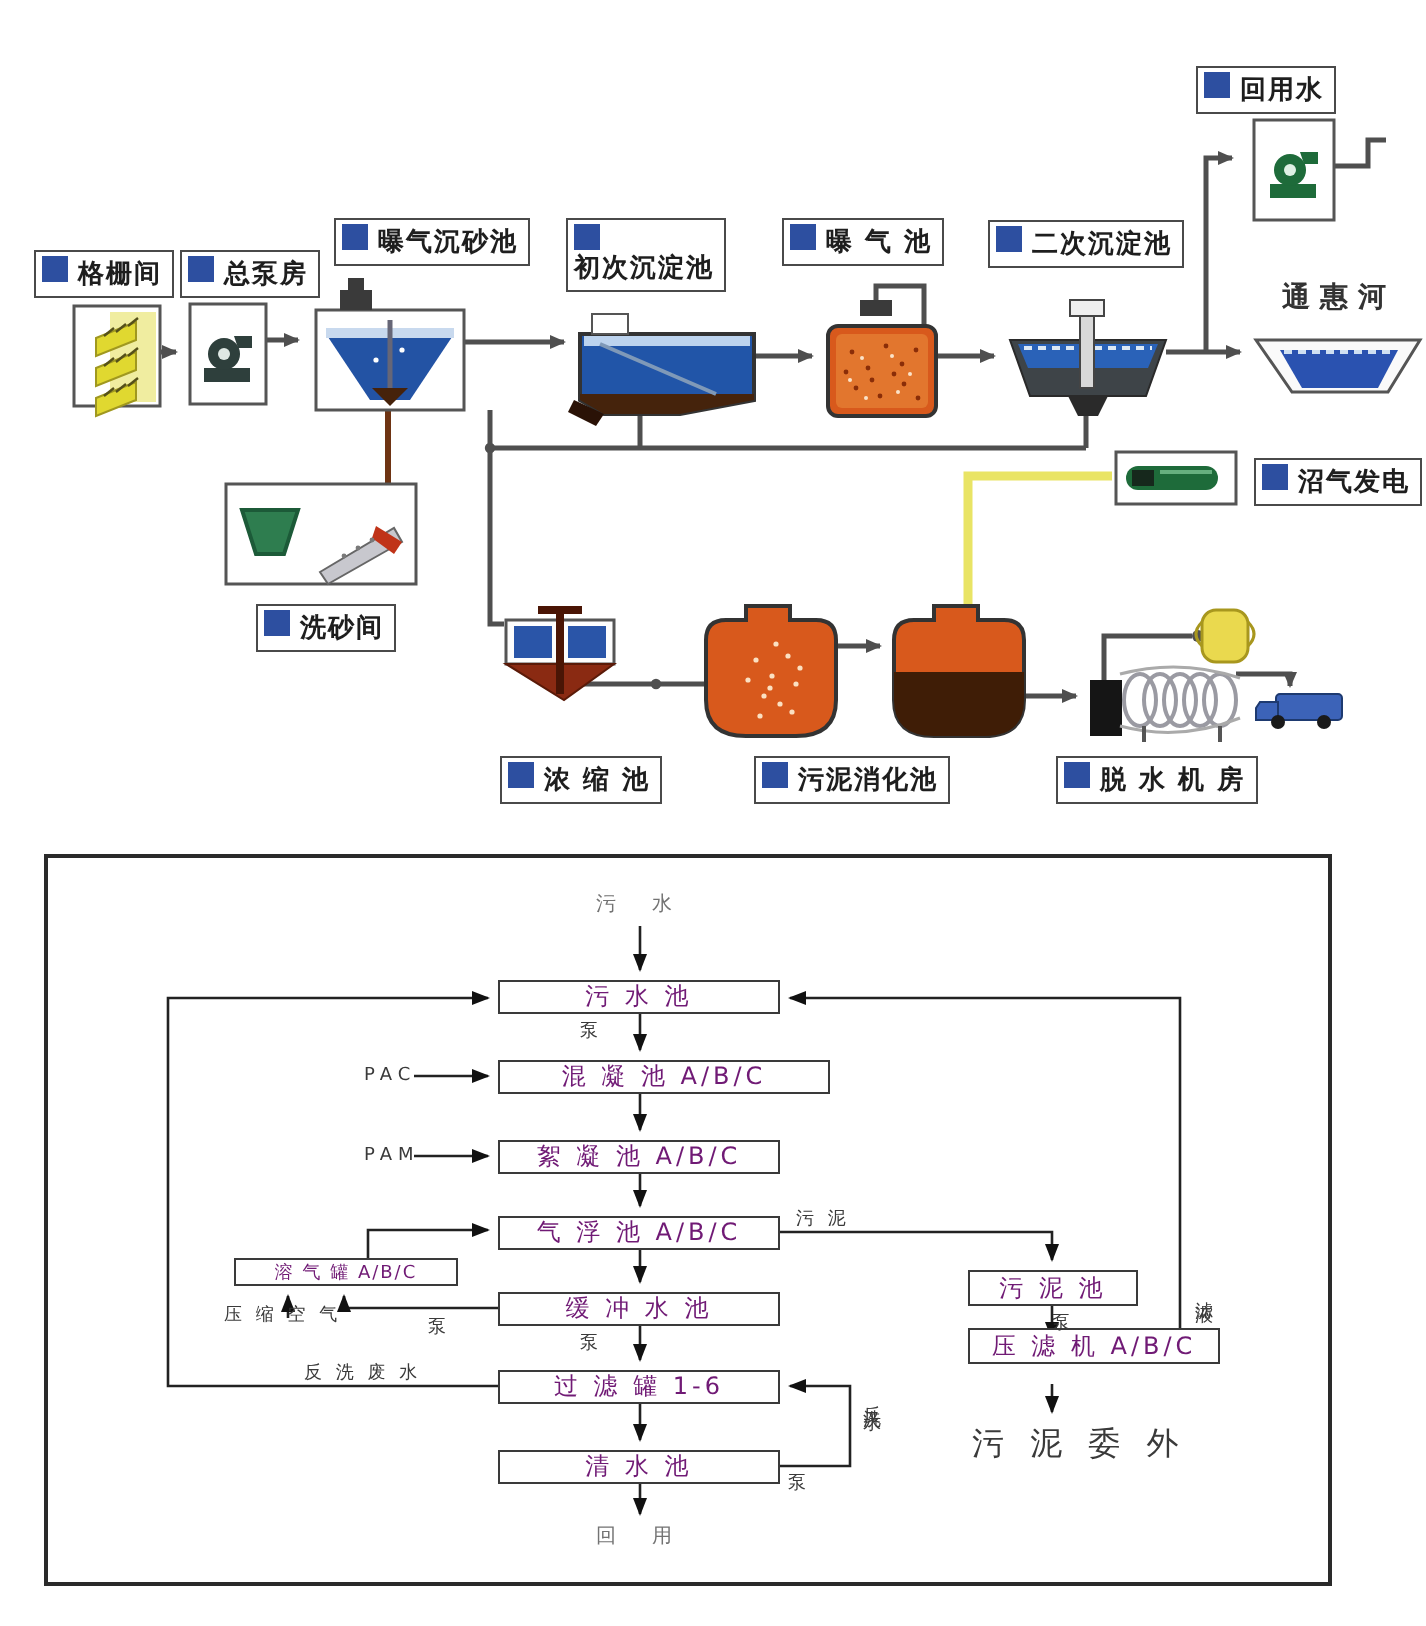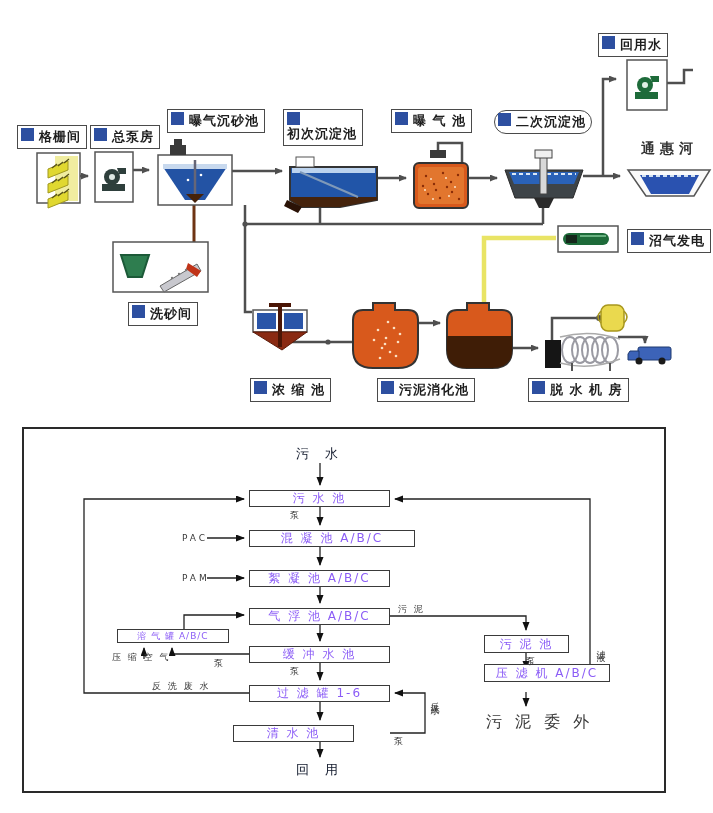--- a/index.html
+++ b/index.html
@@ -10,27 +10,27 @@
   .plabel{position:absolute;display:flex;align-items:flex-start;background:#fff;
           border:1px solid #4a4a4a;padding:2px 5px 2px 3px;white-space:nowrap;
           font-weight:bold;font-size:13px;color:#1e1e1e;letter-spacing:1px;box-sizing:border-box;}
   .plabel .sq{width:13px;height:13px;background:#2d4fa0;margin-right:5px;flex:0 0 auto;}
   .river-name{position:absolute;font-weight:bold;font-size:14px;letter-spacing:5px;color:#333;}
   
   .fc{position:absolute;left:22px;top:427px;width:644px;height:366px;
       border:2px solid #2a2a2a;background:#fff;box-sizing:border-box;}
   .fc svg{left:0;top:0;}
   .fbox{position:absolute;border:1px solid #3a3a3a;background:#fff;display:flex;
-        align-items:center;justify-content:center;font-size:12px;color:#8b5cf6;
+        align-items:center;justify-content:center;font-size:12px;color:#701a75;
         letter-spacing:2px;white-space:nowrap;box-sizing:border-box;}
   .fbox.small{font-size:9px;letter-spacing:1px;}
   .flabel{position:absolute;font-size:9px;color:#3a3a3a;letter-spacing:2px;white-space:nowrap;}
   .fcenter{text-align:center;}
   .fvert{writing-mode:vertical-rl;text-orientation:upright;letter-spacing:2px;}
-  .fbig{font-size:13px;letter-spacing:6px;color:#0f172a;}
+  .fbig{font-size:10px;letter-spacing:6px;color:#737373;font-family:Liberation Mono, monospace;}
 </style>
 </head>
 <body>
 
 <div id="stage">
 
   <svg width="713" height="420" viewBox="0 0 713 420">
     <defs>
       <marker id="tar" markerWidth="9" markerHeight="8" refX="7" refY="3.5" orient="auto" markerUnits="userSpaceOnUse">
         <path d="M0,0 L8,3.5 L0,7 Z" fill="#4f4f4f"></path>
@@ -260,21 +260,21 @@
     <span>曝气沉砂池</span>
     </div>
   <div class="plabel" style="left:283px;top:109px;flex-direction:column;">
     <span class="sq"></span>
     <span>初次沉淀池</span>
     </div>
   <div class="plabel" style="left:391px;top:109px;">
     <span class="sq"></span>
     <span>曝 气 池</span>
     </div>
-  <div class="plabel" style="left:494px;top:110px;border-radius:12px;">
+  <div class="plabel" style="left:494px;top:110px;">
     <span class="sq"></span>
     <span>二次沉淀池</span>
     </div>
   <div class="plabel" style="left:598px;top:33px;">
     <span class="sq"></span>
     <span>回用水</span>
     </div>
   <div class="plabel" style="left:128px;top:302px;">
     <span class="sq"></span>
     <span>洗砂间</span>
@@ -327,21 +327,21 @@
       </g>
     </svg>
 
     <div class="fbox" style="left:225px;top:61px;width:141px;height:17px;">污 水 池</div>
     <div class="fbox" style="left:225px;top:101px;width:166px;height:17px;">混 凝 池 A/B/C</div>
     <div class="fbox" style="left:225px;top:141px;width:141px;height:17px;">絮 凝 池 A/B/C</div>
     <div class="fbox" style="left:225px;top:179px;width:141px;height:17px;">气 浮 池 A/B/C</div>
     <div class="fbox small" style="left:93px;top:200px;width:112px;height:14px;">溶 气 罐 A/B/C</div>
     <div class="fbox" style="left:225px;top:217px;width:141px;height:17px;">缓 冲 水 池</div>
     <div class="fbox" style="left:225px;top:256px;width:141px;height:17px;">过 滤 罐 1-6</div>
-    <div class="fbox" style="left:209px;top:296px;width:121px;height:17px;">清 水 池</div>
+    <div class="fbox" style="left:225px;top:296px;width:141px;height:17px;">清 水 池</div>
     <div class="fbox" style="left:460px;top:206px;width:85px;height:18px;">污 泥 池</div>
     <div class="fbox" style="left:460px;top:235px;width:126px;height:18px;">压 滤 机 A/B/C</div>
 
     <div class="flabel fbig fcenter" style="left:256px;top:16px;width:80px;">污 水</div>
     <div class="flabel" style="left:158px;top:104px;letter-spacing:3px;">PAC</div>
     <div class="flabel" style="left:158px;top:144px;letter-spacing:3px;">PAM</div>
     <div class="flabel" style="left:266px;top:80px;">泵</div>
     <div class="flabel" style="left:88px;top:222px;">压 缩 空 气</div>
     <div class="flabel" style="left:190px;top:228px;">泵</div>
     <div class="flabel" style="left:266px;top:236px;">泵</div>

